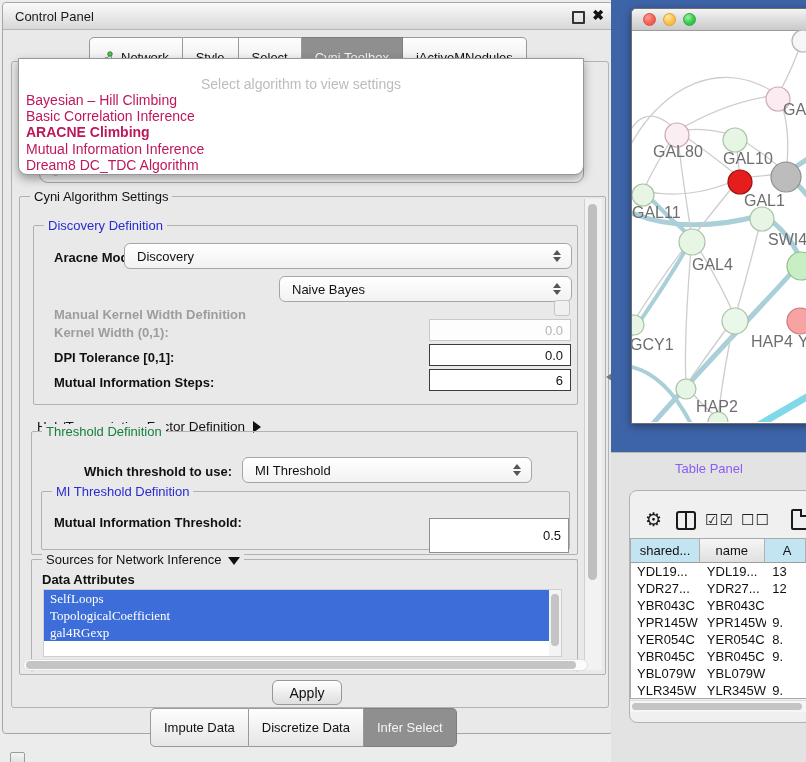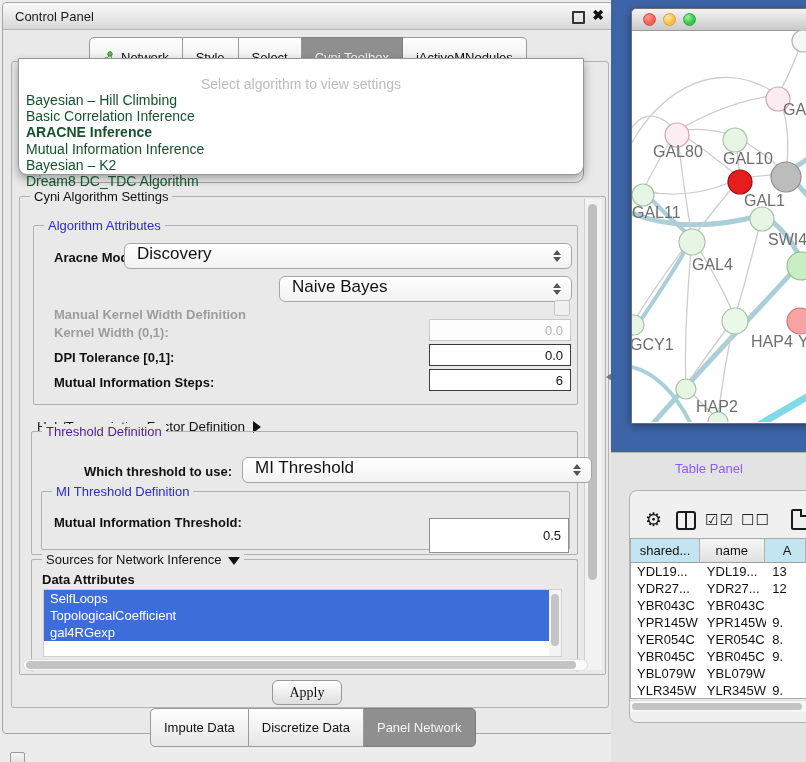--- a/index.html
+++ b/index.html
@@ -39,45 +39,45 @@
   
   #cp-content{
     left:8px;top:58px;width:596px;height:645px;
     background:#e9e9e9;border:1px solid #b2b2b2;border-radius:3px;
   }
 
   
   .combo{
     background:linear-gradient(#ffffff,#f2f2f2);
     border:1px solid #a6a6a6;border-radius:6px;
-    display:flex;align-items:flex-start;padding:0 26px 0 12px;font-size:17px;color:#111;
+    display:flex;align-items:center;padding:0 26px 0 12px;font-size:13px;color:#111;
     box-sizing:border-box;
   }
   .combo .stepper{position:absolute;right:9px;top:50%;transform:translateY(-50%);width:9px;}
   .combo .stepper i{display:block;width:0;height:0;border-left:4.5px solid transparent;border-right:4.5px solid transparent;}
   .combo .stepper i.up{border-bottom:5px solid #555;margin-bottom:2px;}
   .combo .stepper i.dn{border-top:5px solid #555;}
   #data-combo{left:36px;top:150px;width:545px;height:30px;color:#b9b9b9;border-radius:9px;}
 
   
   #algo-popup{
     left:15px;top:55px;width:566px;height:117px;
     background:#fff;border:1px solid #979797;border-radius:0 0 9px 9px;
     box-shadow:0 4px 10px rgba(0,0,0,.35);
     padding-top:17px;box-sizing:border-box;
   }
   #algo-popup .ph{font-size:14px;color:#bcbcbc;text-align:center;line-height:16px;}
-  #algo-popup .it{font-size:14px;color:#14532d;line-height:16.2px;padding-left:7px;white-space:nowrap;}
+  #algo-popup .it{font-size:14px;color:#be185d;line-height:16.2px;padding-left:7px;white-space:nowrap;}
   #algo-popup .it.selected{font-weight:bold;}
 
   
   .groupbox{border:1px solid #b1b1b1;border-radius:2px;background:transparent;}
   .gb-title{position:absolute;top:-8px;left:10px;background:#e9e9e9;padding:0 4px;font-size:13px;color:#111;white-space:nowrap;}
   .gb-title.blue{color:#2a2ad2;}
-  .gb-title.green{color:#4c1d95;}
+  .gb-title.green{color:#15803d;}
 
   #settings-group{left:16px;top:193px;width:585px;height:477px;}
   #settings-vscroll{left:581px;top:196px;width:17px;height:471px;background:#f2f2f2;border-left:1px solid #cfcfcf;}
   #settings-vthumb{left:3px;top:5px;width:9px;height:376px;background:#bfbfbf;border-radius:5px;}
 
   #algo-group{left:30px;top:222px;width:543px;height:178px;}
   #thresh-group{left:28px;top:428px;width:545px;height:122px;}
   #mi-group{left:38px;top:488px;width:527px;height:57px;}
   #sources-group{left:28px;top:556px;width:545px;height:112px;border-bottom:none;}
 
@@ -92,34 +92,34 @@
   }
   .field.strong{border:1.5px solid #3c3c3c;}
   .field.dis{color:#b5b5b5;border:1px solid #c9c9c9;background:#fdfdfd;}
 
   .checkbox{width:14px;height:14px;border:1px solid #c6c6c6;border-radius:3px;background:#f0f0f0;}
 
   .tri-right{display:inline-block;width:0;height:0;border-top:6px solid transparent;border-bottom:6px solid transparent;border-left:8px solid #111;vertical-align:-2px;margin-left:8px;}
   .tri-down{display:inline-block;width:0;height:0;border-left:6px solid transparent;border-right:6px solid transparent;border-top:8px solid #111;vertical-align:-1px;margin-left:6px;}
 
   
-  #attr-list{left:40px;top:586px;width:519px;height:68px;background:#fff;border:1px solid #cfcfcf;box-sizing:border-box;overflow:hidden;}
+  #attr-list{left:40px;top:586px;width:519px;height:68px;background:#fff;border:1px solid #cfcfcf;box-sizing:border-box;overflow:hidden;font-family:Liberation Serif, serif;}
   .attr-item{height:17px;line-height:17px;width:505px;background:#3d6dd8;color:#fff;font-size:13px;padding-left:6px;box-sizing:border-box;white-space:nowrap;}
   #attr-vtrack{left:546px;top:587px;width:12px;height:66px;background:#f4f4f4;}
   #attr-vthumb{left:548px;top:591px;width:8px;height:52px;background:#c4c4c4;border-radius:4px;}
   #hscroll-track{left:20px;top:656px;width:565px;height:12px;background:#fbfbfb;border:1px solid #e0e0e0;border-radius:7px;box-sizing:border-box;}
   #hscroll-thumb{left:23px;top:658px;width:550px;height:8px;background:#c4c4c4;border-radius:4px;}
 
   
   #apply-btn{
     left:269px;top:677px;width:68px;height:23px;
     background:linear-gradient(#ffffff,#dedede);
     border:1px solid #979797;border-radius:6px;
     display:flex;align-items:center;justify-content:center;
-    font-size:14px;color:#111;font-family:Liberation Serif, serif;
+    font-size:14px;color:#111;
   }
   #bottom-tabs{left:147px;top:705px;height:23px;display:flex;}
   #bottom-tabs .tab{height:21px;}
 
   #mini-icon{left:10px;top:752px;width:13px;height:13px;background:linear-gradient(#f4f4f4,#dcdcdc);border:1px solid #9b9b9b;border-radius:2px;}
   #split-arrow{left:606px;top:373px;width:0;height:0;border-top:4px solid transparent;border-bottom:4px solid transparent;border-right:6px solid #777;}
 
   
   #desktop-blue{left:611px;top:0;width:195px;height:452px;background:#3e64a8;}
   #south-panel{left:611px;top:452px;width:195px;height:310px;background:#e3e3e3;border-top:1px solid #b7b7b7;}
@@ -200,35 +200,34 @@
   <div id="cp-content" class="abs"></div>
 
   <div id="data-combo" class="abs combo">
     <span>galFiltered.sif default node</span>
   </div>
 
   <div id="algo-popup" class="abs">
       <div class="ph">Select algorithm to view settings</div>
       <div class="it">Bayesian – Hill Climbing</div>
       <div class="it">Basic Correlation Inference</div>
-      <div class="it selected">ARACNE Inference</div>
+      <div class="it selected">ARACNE Climbing</div>
       <div class="it">Mutual Information Inference</div>
-      <div class="it">Bayesian – K2</div>
       <div class="it">Dream8 DC_TDC Algorithm</div>
     </div>
 
   <div id="settings-group" class="abs groupbox">
     <span class="gb-title">Cyni Algorithm Settings</span>
   </div>
   <div id="settings-vscroll" class="abs">
     <div id="settings-vthumb" class="abs"></div>
   </div>
 
   <div id="algo-group" class="abs groupbox">
-    <span class="gb-title blue">Algorithm Attributes</span>
+    <span class="gb-title blue">Discovery Definition</span>
 
     <div class="abs lbl b" style="left:20px;top:24px;">Aracne Mode:</div>
     <div class="abs combo" style="left:90px;top:17px;width:448px;height:26px;">
       <span>Discovery</span>
       <span class="stepper">
           <i class="up"></i>
           <i class="dn"></i>
         </span>
     </div>
 
@@ -253,21 +252,21 @@
     <div class="abs field strong" style="left:395px;top:143px;width:142px;height:22px;">6</div>
   </div>
 
   <div class="abs lbl" style="left:34px;top:416px;font-size:13.5px;">
     <span>Hub/Transcription Factor Definition</span><span class="tri-right"></span>
   </div>
 
   <div id="thresh-group" class="abs groupbox">
     <span class="gb-title green">Threshold Definition</span>
     <div class="abs lbl b" style="left:52px;top:32px;">Which threshold to use:</div>
-    <div class="abs combo" style="left:210px;top:25px;width:350px;height:26px;">
+    <div class="abs combo" style="left:210px;top:25px;width:290px;height:26px;">
       <span>MI Threshold</span>
       <span class="stepper">
           <i class="up"></i>
           <i class="dn"></i>
         </span>
     </div>
   </div>
   <div id="mi-group" class="abs groupbox">
     <span class="gb-title blue">MI Threshold Definition</span>
     <div class="abs lbl b" style="left:12px;top:23px;">Mutual Information Threshold:</div>
@@ -293,21 +292,21 @@
   <div id="apply-btn" class="abs">Apply</div>
 
   <div id="bottom-tabs" class="abs">
       <div class="tab">
         <span>Impute Data</span>
       </div>
       <div class="tab">
         <span>Discretize Data</span>
       </div>
       <div class="tab selected">
-        <span>Panel Network</span>
+        <span>Infer Select</span>
       </div>
     </div>
 </div>
 
 <div id="mini-icon" class="abs"></div>
 <div id="split-arrow" class="abs"></div>
 
 <div id="desktop-blue" class="abs"></div>
 <div id="south-panel" class="abs"></div>
 

